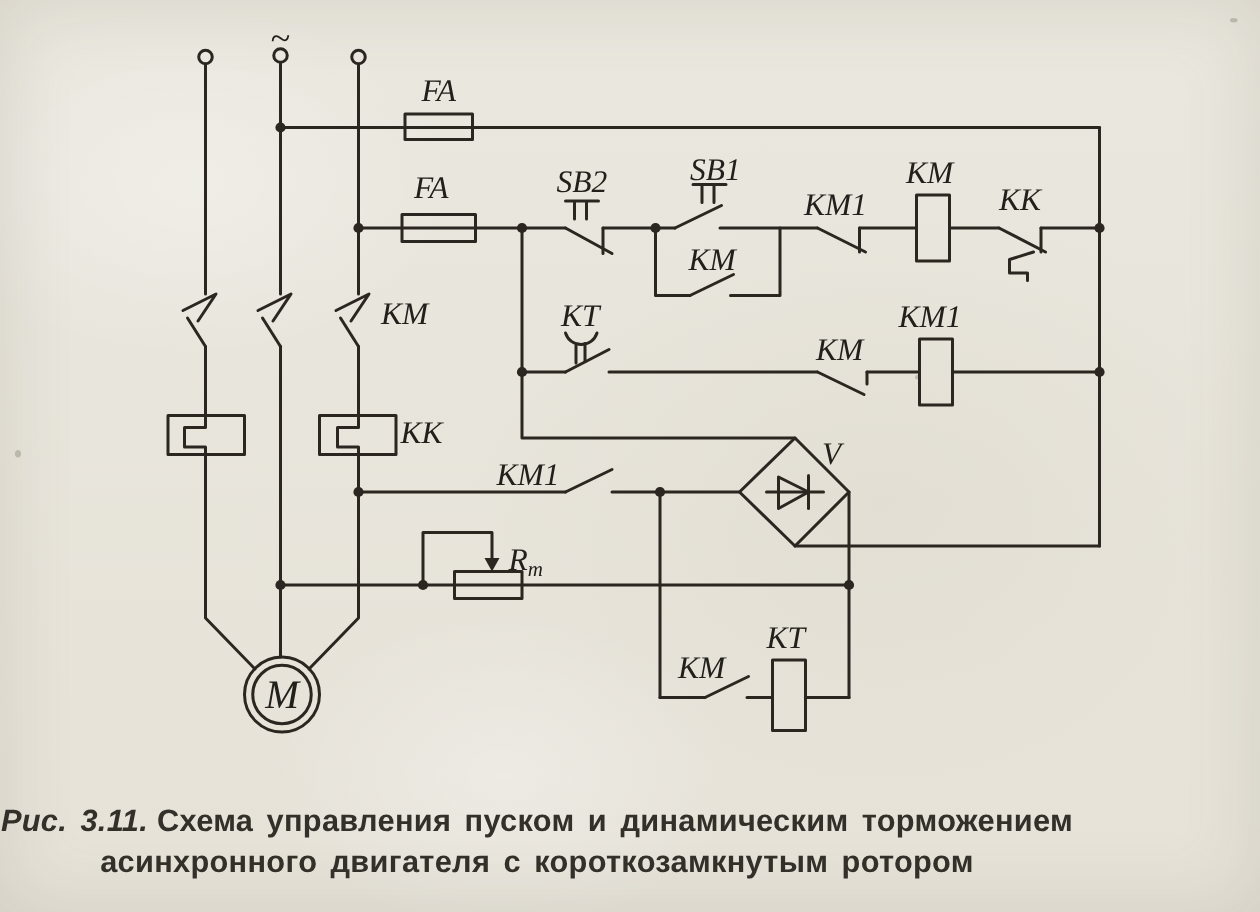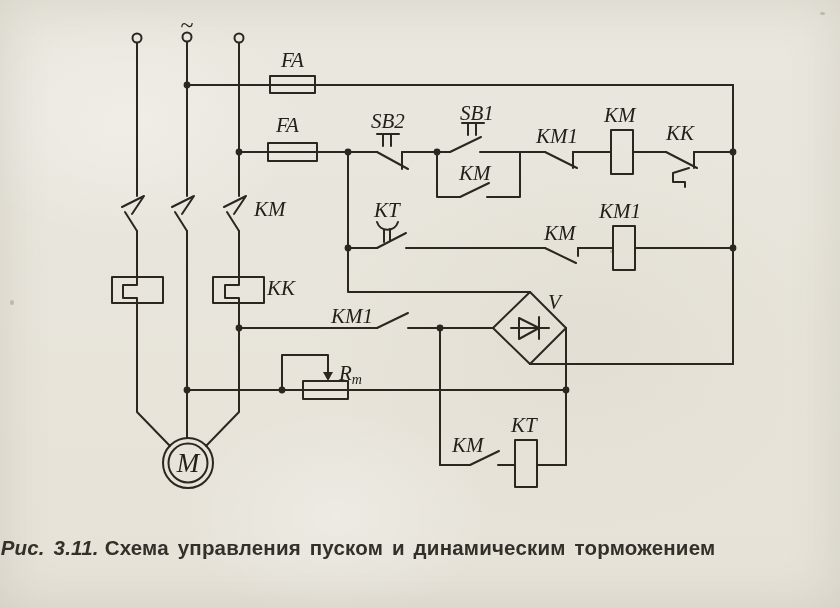--- a/index.html
+++ b/index.html
@@ -211,19 +211,20 @@
       <circle cx="440" cy="328" r="3.4"></circle>
       <circle cx="187" cy="390" r="3.4"></circle>
       <circle cx="282" cy="390" r="3.4"></circle>
       <circle cx="566" cy="390" r="3.4"></circle>
     </g>
   </svg>
 
   
   <div class="caption">
     <div><span class="fig-num">Рис. 3.11.</span><span>Схема управления пуском и динамическим торможением</span></div>
+    <div>асинхронного двигателя с короткозамкнутым ротором</div>
   </div>
 
   
   <div class="speck" style="left:10px;top:300px;width:4px;height:5px;"></div>
   <div class="speck" style="left:820px;top:12px;width:5px;height:3px;"></div>
   <div class="speck" style="left:610px;top:250px;width:3px;height:3px;"></div>
 </div>
 
 </body></html>

